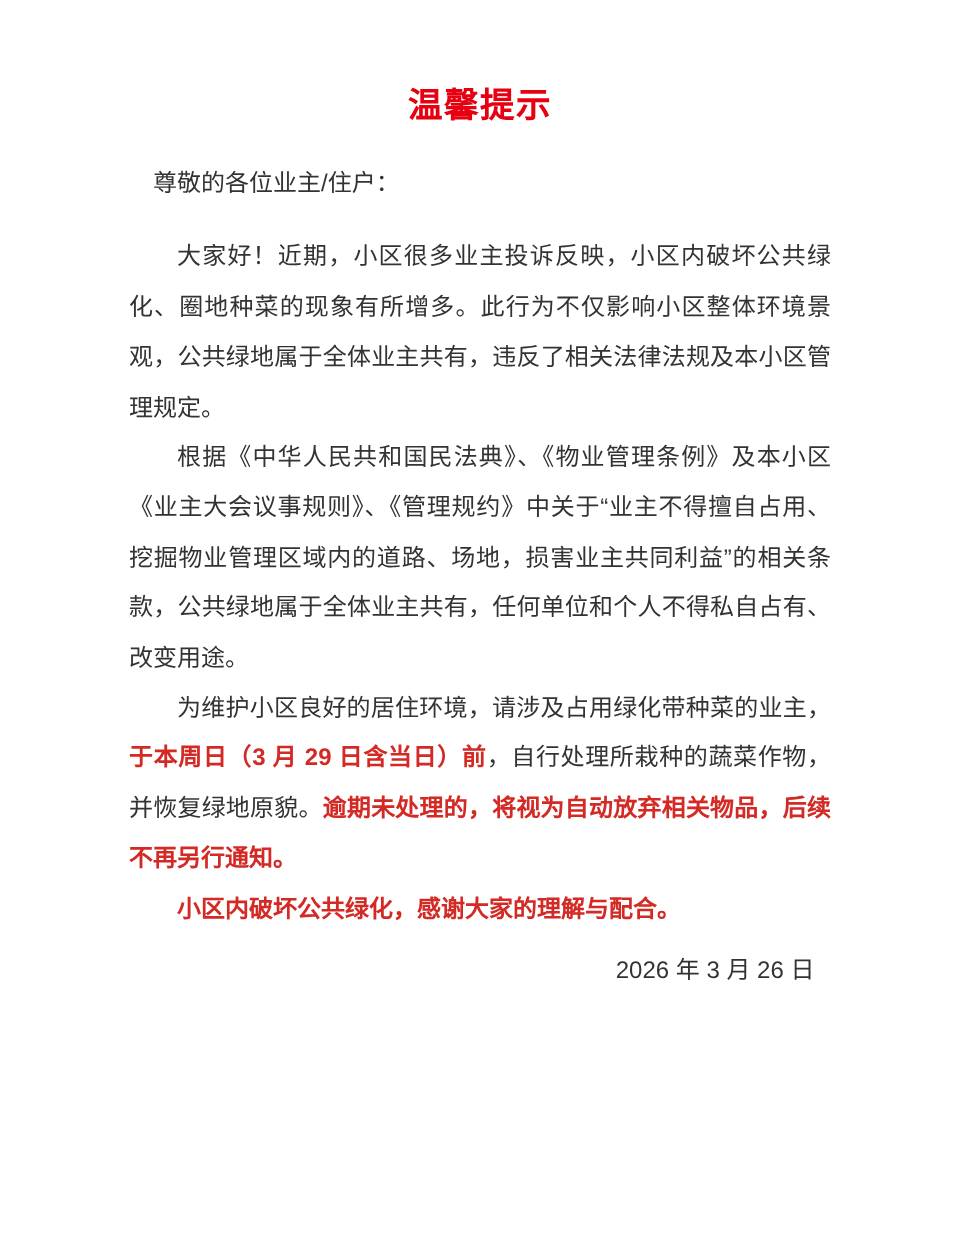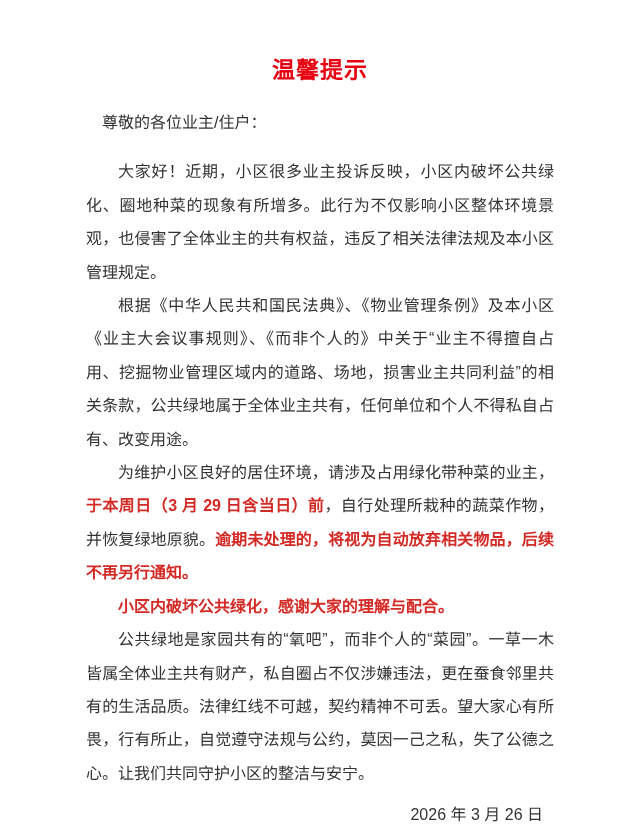--- a/index.html
+++ b/index.html
@@ -56,22 +56,21 @@
 </head>
 <body>
 
 <div class="page">
   <h1 class="title">温馨提示</h1>
 
   <div class="body-text">
     <p class="salutation">尊敬的各位业主/住户：</p>
 
     <div id="paragraphs">
-        <p class="para"><span class="run-normal">大家好！近期，小区很多业主投诉反映，小区内破坏公共绿化、圈地种菜的现象有所增多。此行为不仅影响小区整体环境景观，也侵害了全体业主的共有权益，违反了相关法律法规及本小区管理规定。</span></p>
-        <p class="para"><span class="run-normal">根据《中华人民共和国民法典》、《物业管理条例》及本小区《业主大会议事规则》、《而非个人的》中关于“业主不得擅自占用、挖掘物业管理区域内的道路、场地，损害业主共同利益”的相关条款，公共绿地属于全体业主共有，任何单位和个人不得私自占有、改变用途。</span></p>
+        <p class="para"><span class="run-normal">大家好！近期，小区很多业主投诉反映，小区内破坏公共绿化、圈地种菜的现象有所增多。此行为不仅影响小区整体环境景观，公共绿地属于全体业主共有，违反了相关法律法规及本小区管理规定。</span></p>
+        <p class="para"><span class="run-normal">根据《中华人民共和国民法典》、《物业管理条例》及本小区《业主大会议事规则》、《管理规约》中关于“业主不得擅自占用、挖掘物业管理区域内的道路、场地，损害业主共同利益”的相关条款，公共绿地属于全体业主共有，任何单位和个人不得私自占有、改变用途。</span></p>
         <p class="para"><span class="run-normal">为维护小区良好的居住环境，请涉及占用绿化带种菜的业主，</span><span class="run-red-bold">于本周日（3 月 29 日含当日）前</span><span class="run-normal">，自行处理所栽种的蔬菜作物，并恢复绿地原貌。</span><span class="run-red-bold">逾期未处理的，将视为自动放弃相关物品，后续不再另行通知。</span></p>
         <p class="para"><span class="run-red-bold">小区内破坏公共绿化，感谢大家的理解与配合。</span></p>
-        <p class="para"><span class="run-normal">公共绿地是家园共有的“氧吧”，而非个人的“菜园”。一草一木皆属全体业主共有财产，私自圈占不仅涉嫌违法，更在蚕食邻里共有的生活品质。法律红线不可越，契约精神不可丢。望大家心有所畏，行有所止，自觉遵守法规与公约，莫因一己之私，失了公德之心。让我们共同守护小区的整洁与安宁。</span></p>
       </div>
 
     <p class="date-line">2026 年 3 月 26 日</p>
   </div>
 </div>
 
 </body></html>

